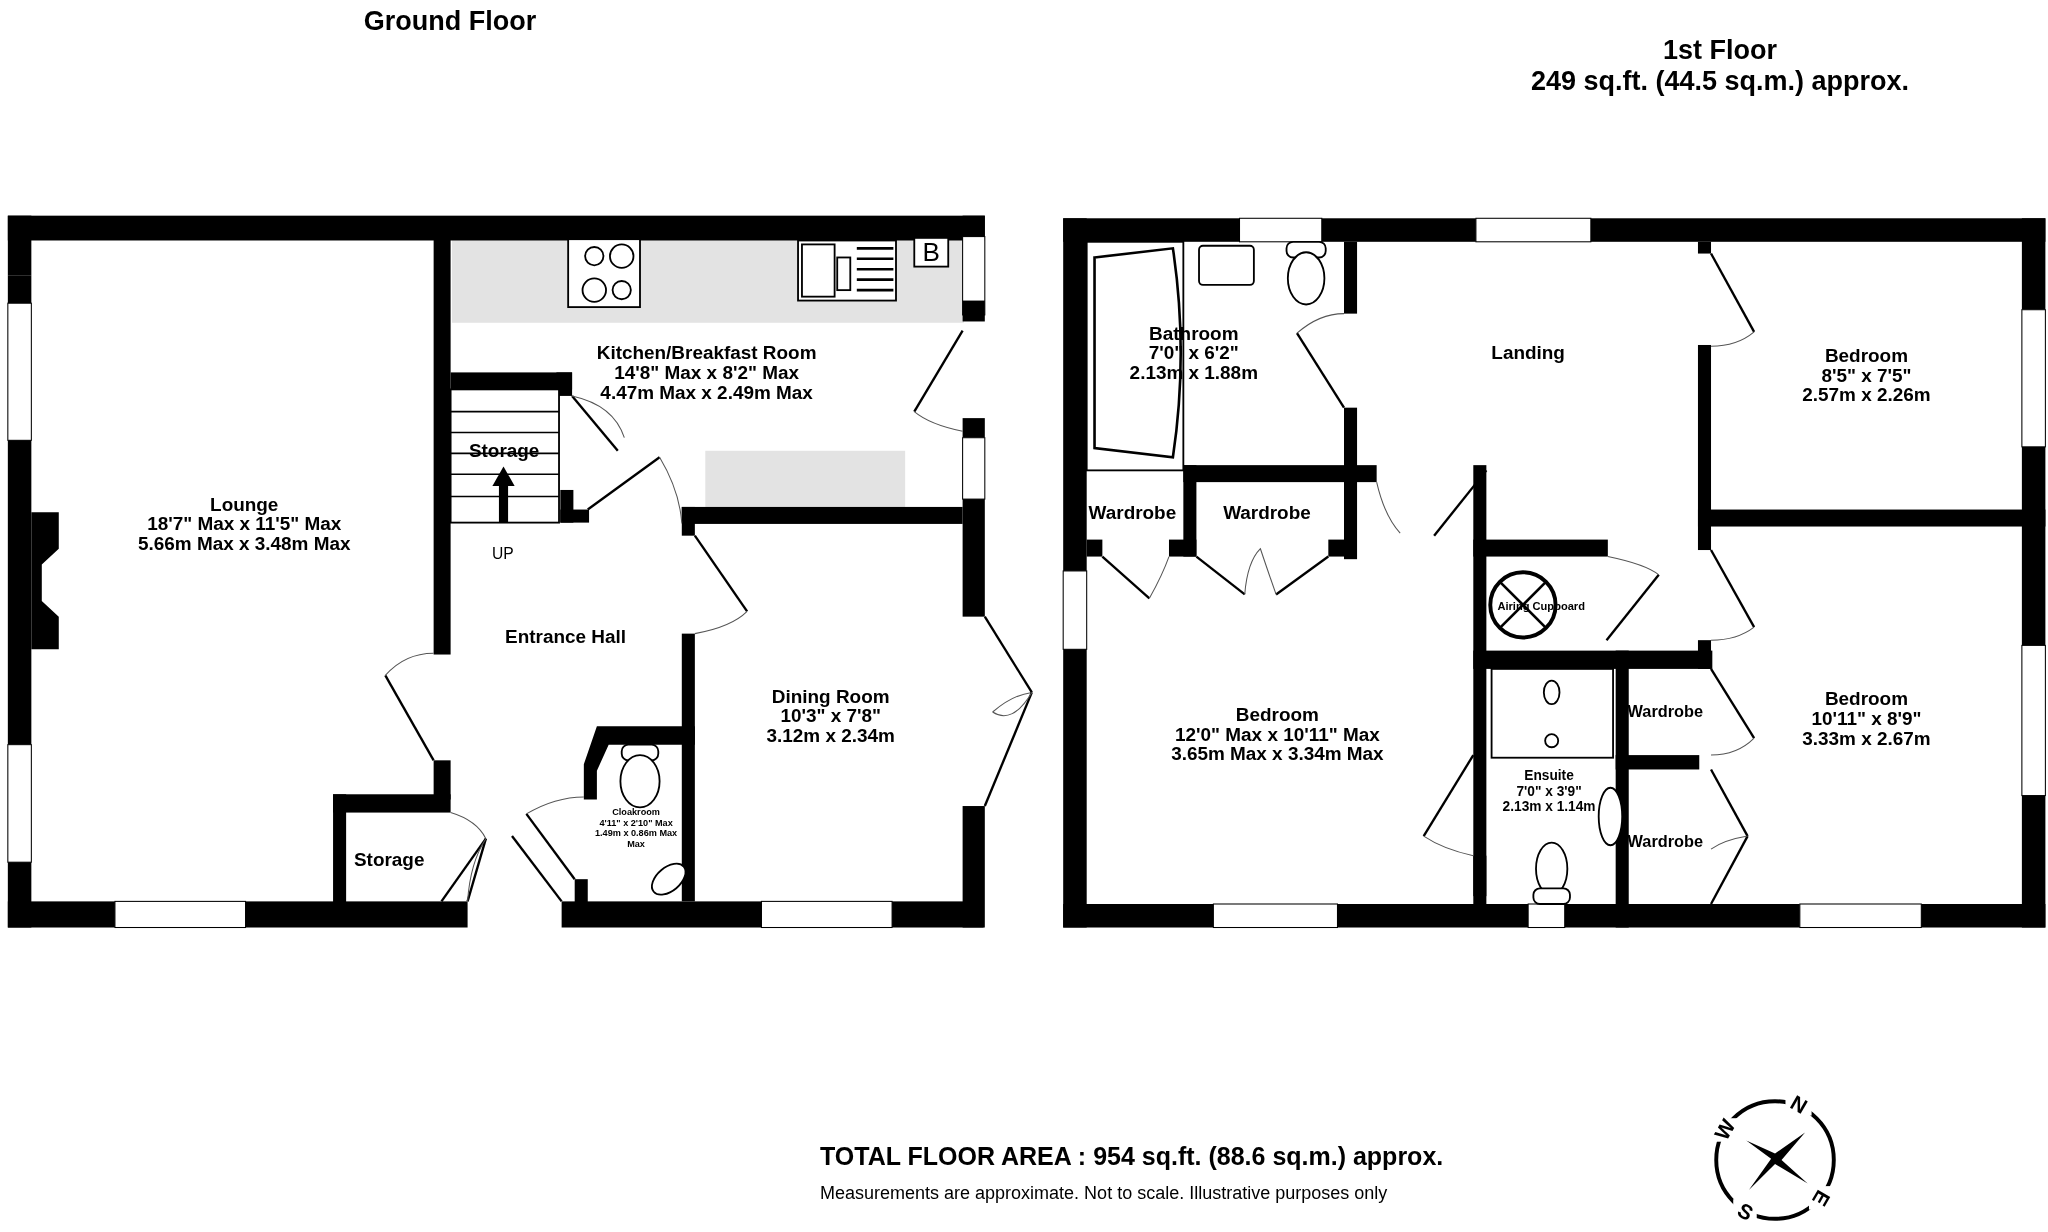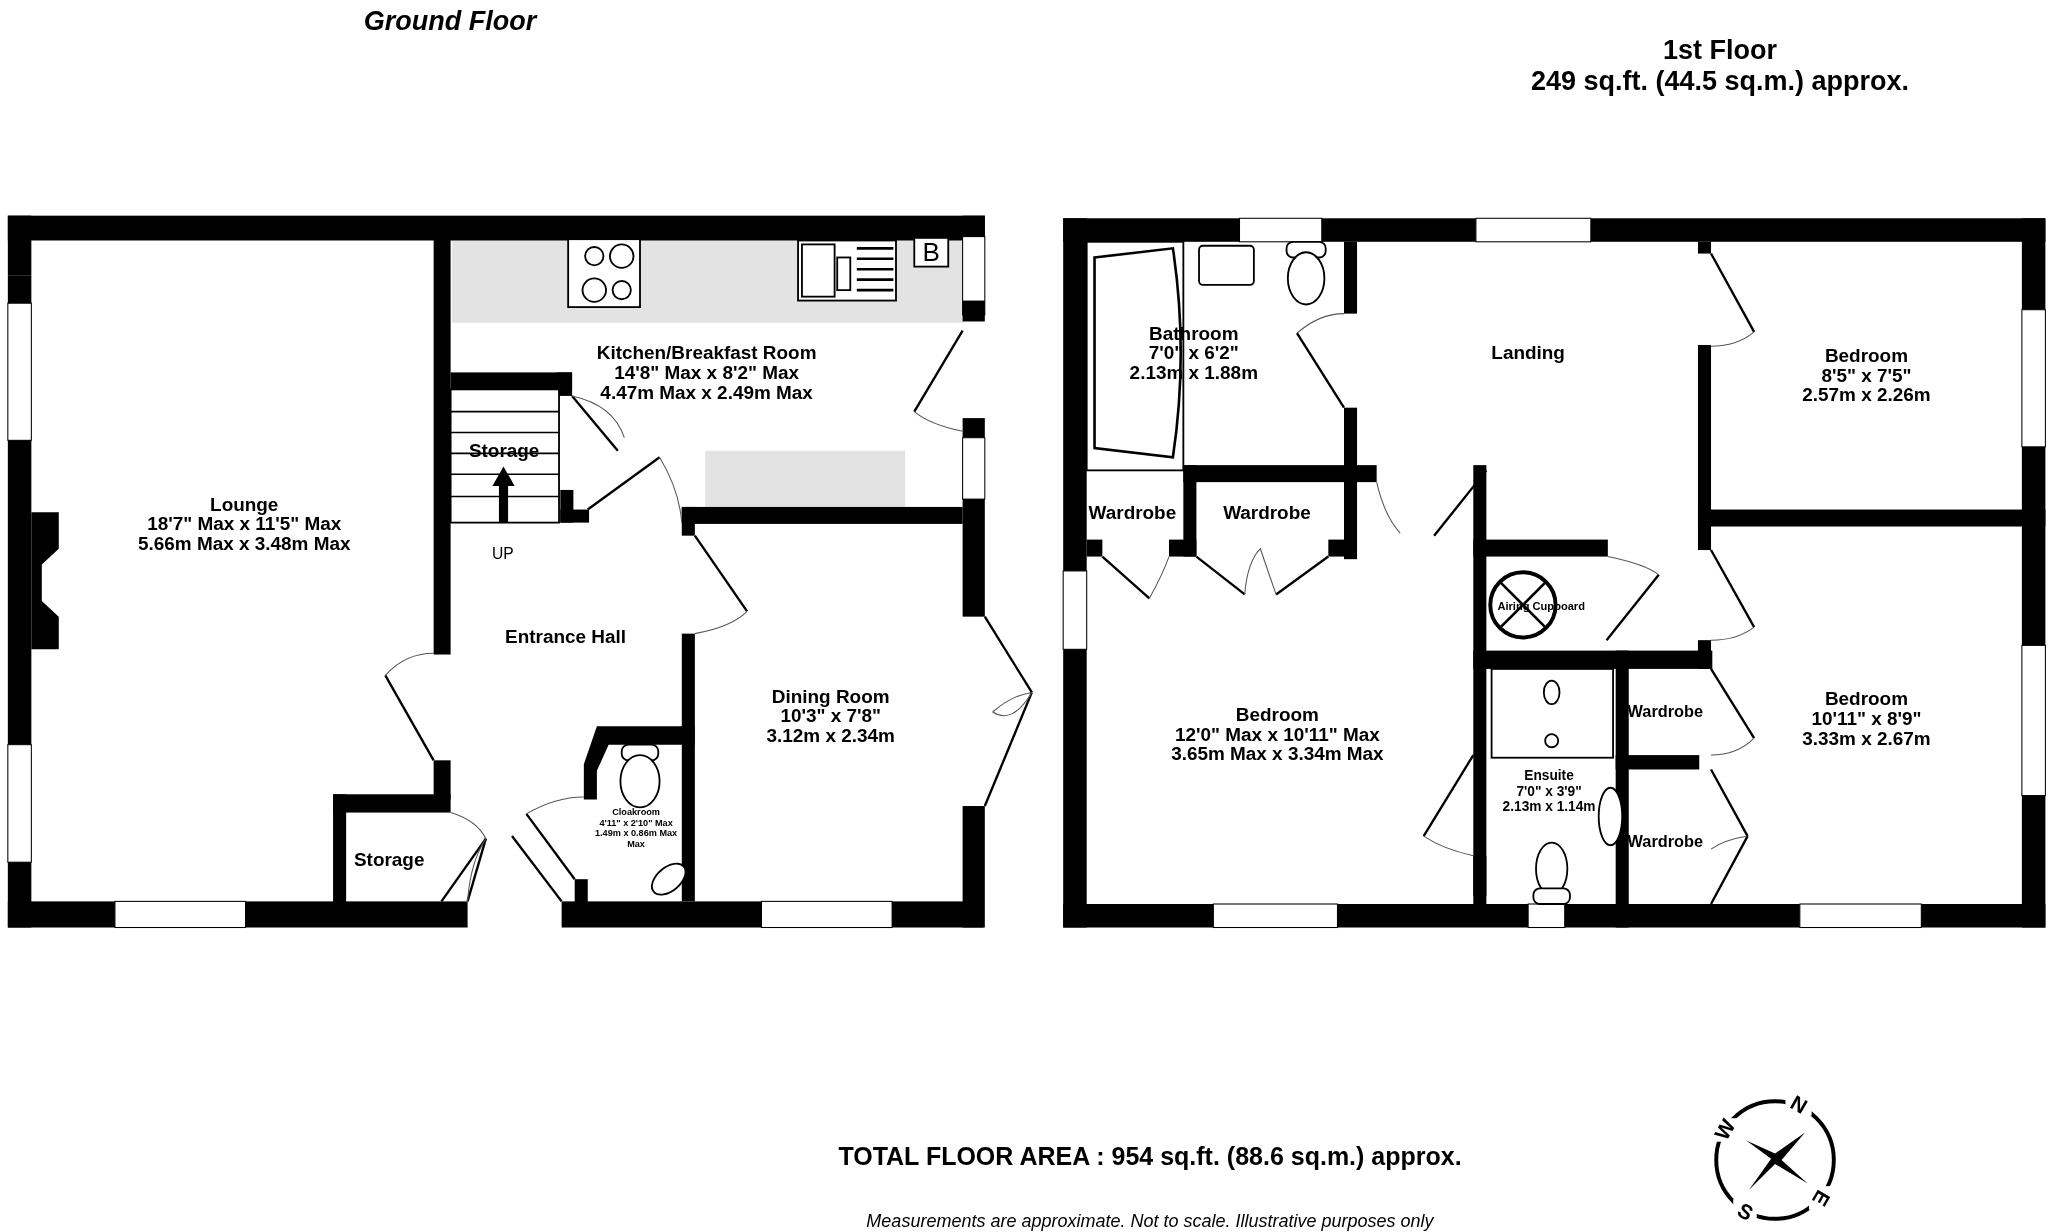--- a/index.html
+++ b/index.html
@@ -1,35 +1,35 @@
 <!DOCTYPE html>
 <html><head>
 <meta charset="utf-8">
 <style>
   html,body{margin:0;padding:0;background:#ffffff;}
   body{width:2048px;height:1232px;overflow:hidden;position:relative;font-family:"Liberation Sans",sans-serif;}
   #plan{position:absolute;left:0;top:0;width:2048px;height:1232px;}
   .hdr{position:absolute;text-align:center;font-family:"Liberation Sans",sans-serif;font-weight:bold;color:#000;font-size:27px;line-height:31px;}
-  .footer{position:absolute;left:820px;width:660px;text-align:center;color:#000;font-family:"Liberation Sans",sans-serif;}
+  .footer{position:absolute;left:820px;width:660px;text-align:left;color:#000;font-family:"Liberation Sans",sans-serif;}
   .f-total{top:1142px;font-weight:bold;font-size:25px;}
-  .f-note{top:1210px;font-size:18px;line-height:22px;font-style:italic;}
+  .f-note{top:1182px;font-size:18px;line-height:22px;}
   svg text{font-family:"Liberation Sans",sans-serif;fill:#000;}
   .rl{font-weight:bold;font-size:14.5px;}
   .rs{font-weight:bold;font-size:7px;}
   .wall{fill:#000;}
   .win{fill:#fff;stroke:#000;stroke-width:0.8;}
   .door{fill:none;stroke:#000;stroke-width:1.8;}
   .arc{fill:none;stroke:#555;stroke-width:0.8;}
   .fx{fill:#fff;stroke:#000;stroke-width:1.4;}
   .counter{fill:#e3e3e3;}
 </style>
 </head>
 <body>
 
-<div class="hdr" style="left:200px;top:6px;width:500px;font-style:italic;">
+<div class="hdr" style="left:200px;top:6px;width:500px;">
   <div>Ground Floor</div>
 </div>
 <div class="hdr" style="left:1470px;top:6px;width:500px;margin-top:29px;">
   <div>1st Floor</div>
   <div>249 sq.ft. (44.5 sq.m.) approx.</div>
 </div>
 
 <svg id="plan" viewBox="0 0 1568 943" xmlns="http://www.w3.org/2000/svg">
 
   <g>

